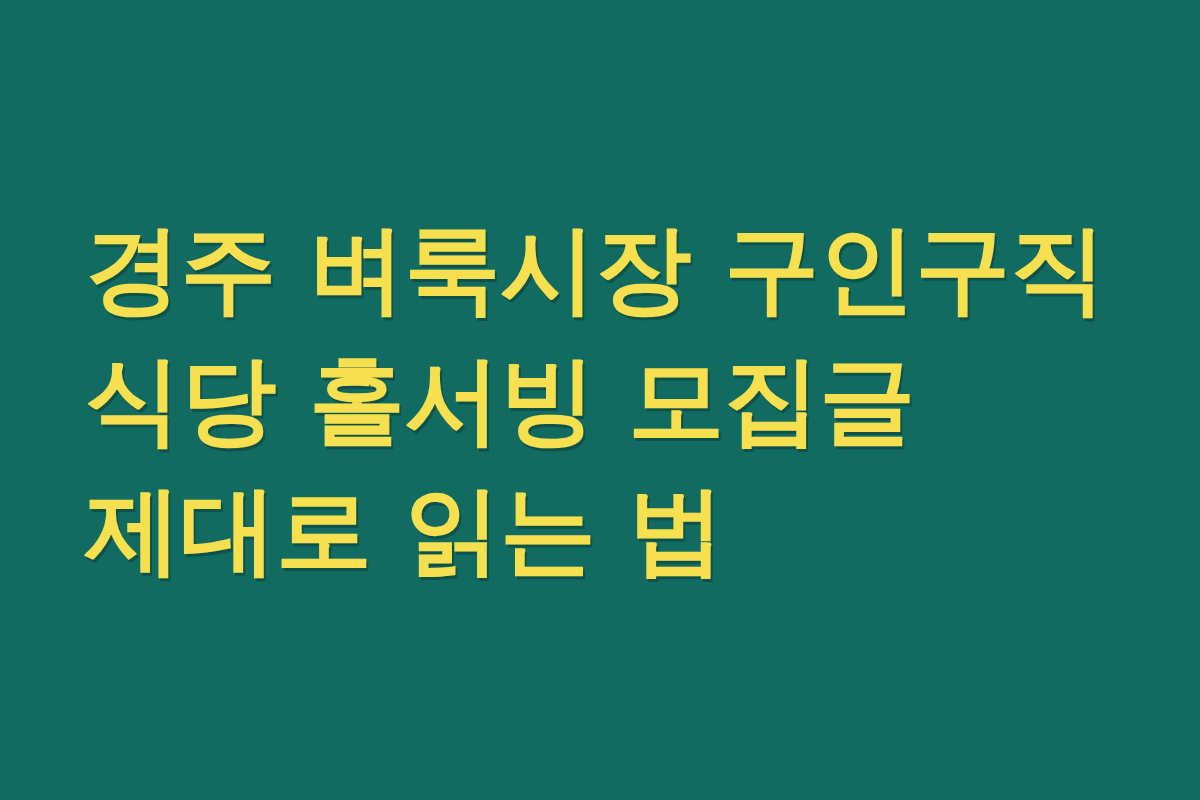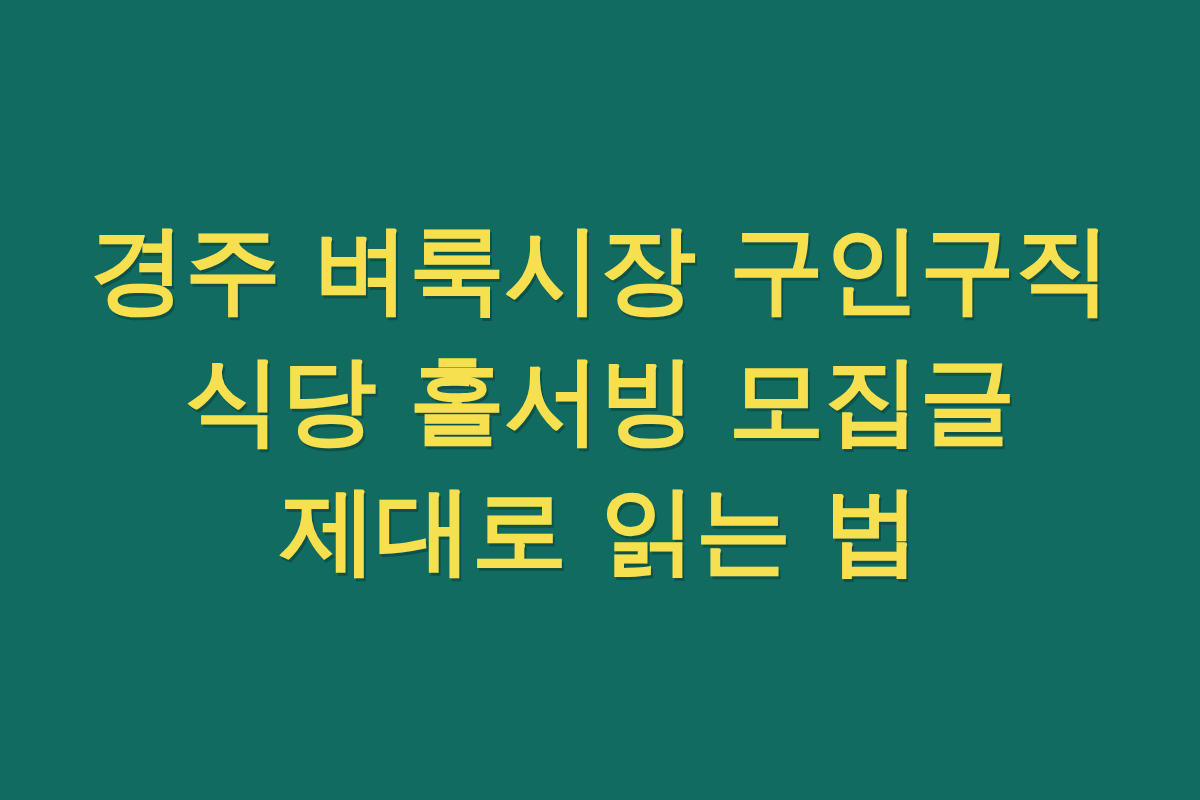--- a/index.html
+++ b/index.html
@@ -23,21 +23,20 @@
     display: flex;
     align-items: center;
     justify-content: center;
     background-color: #116b60;
   }
 
   #title-block {
     width: 1030px;
     margin: 4px;
     padding: 0;
-    text-align: center;
     color: #f7e04f;
     font-family: "DejaVu Sans", "Liberation Sans", sans-serif;
     font-size: 96px;
     font-weight: 700;
     line-height: 1.36;
     letter-spacing: -0.5px;
     word-break: keep-all;
     overflow-wrap: break-word;
     text-shadow: 2px 3px 0 rgba(9, 62, 55, 0.55);
     -webkit-font-smoothing: antialiased;

